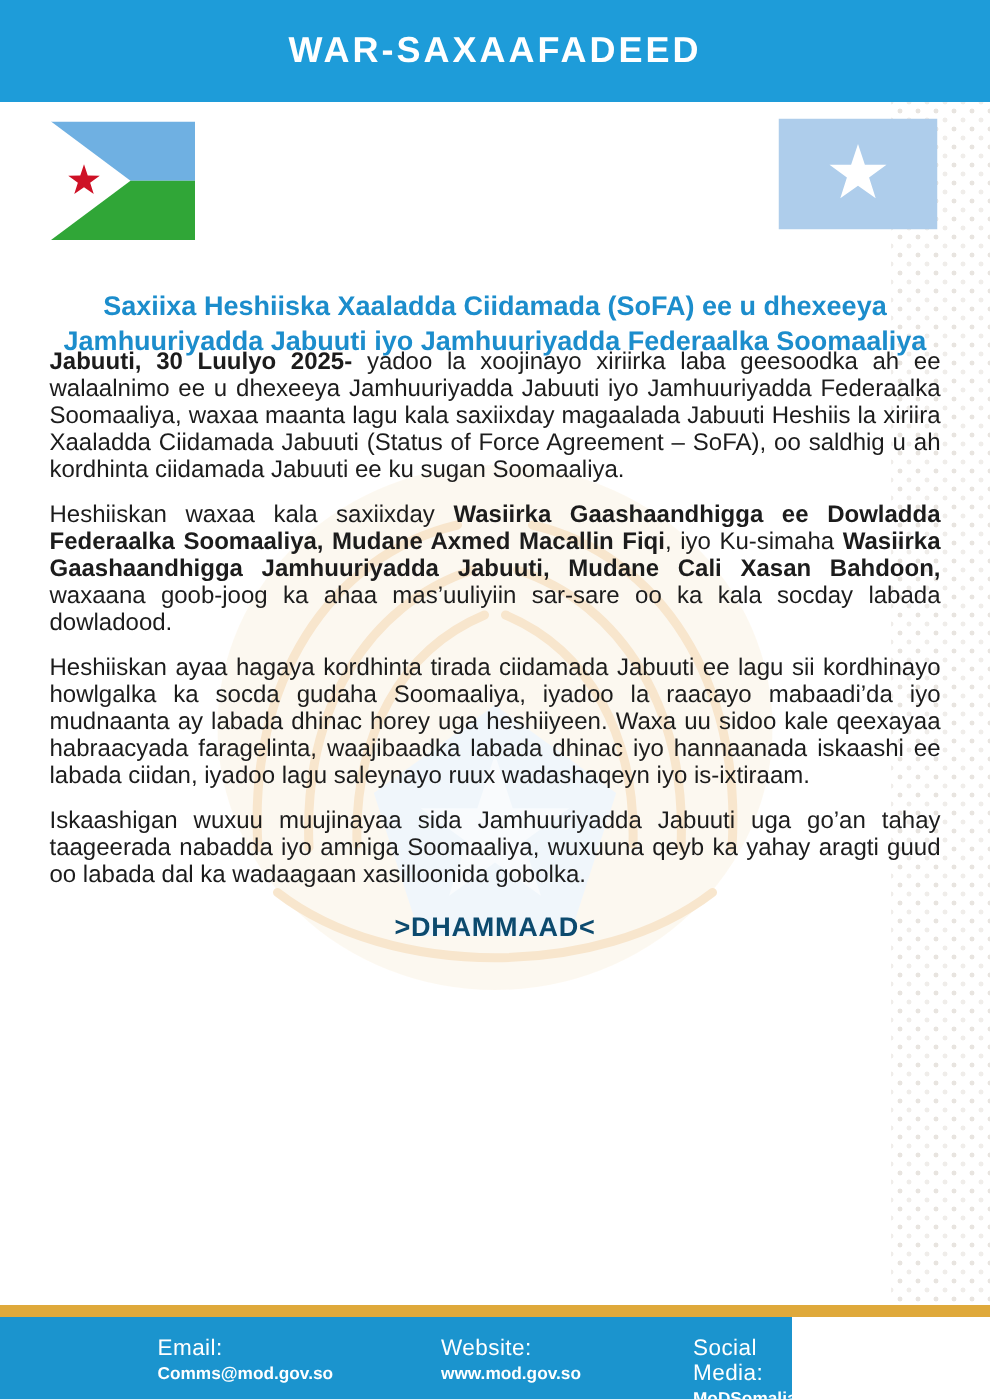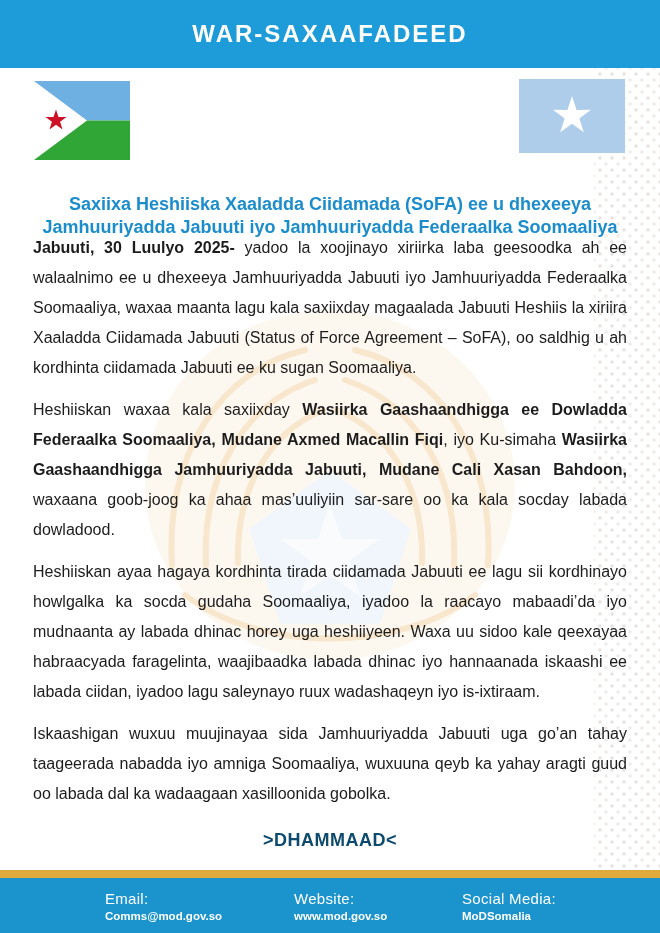--- a/index.html
+++ b/index.html
@@ -31,30 +31,30 @@
   .dj-green { fill:var(--djibouti-green,#30A637); }
   .dj-star { fill:var(--djibouti-star-red,#CE1126); }
   .so-field { fill:var(--somalia-blue,#AECDEB); }
 
   
   .doc-title { position:absolute; top:176px; left:0; width:660px; text-align:center; z-index:1;
                color:var(--title-blue,#1C8DCC); font-size:18px; line-height:23px; font-weight:bold;margin-top:17px; }
 
   
   .body-text { position:absolute; top:233px; left:33px; width:594px; z-index:1;
-               font-size:16px; line-height:30px; color:var(--body-text,#1C1C1C); text-align:justify; }
+               font-size:16px; line-height:18px; color:var(--body-text,#1C1C1C); text-align:justify; }
   .body-text p { margin-bottom:12px; }
   .body-text b { font-weight:bold; }
   .end-mark { text-align:center; font-weight:bold; font-size:18px; color:#0c4a6e;
               margin-top:16px; letter-spacing:0.5px; }
 
   
   .gold-bar { position:absolute; top:870px; left:0; width:660px; height:8px;
               background:var(--footer-gold,#DFA93B); z-index:3; }
-  .footer-blue { position:absolute; top:878px; left:0; width:660px; height:55px;
+  .footer-blue { position:absolute; top:878px; left:0; width:528px; height:55px;
                  background:var(--footer-blue,#1B94CE); z-index:3; }
   .fcol { position:absolute; color:#ffffff; top:12px; }
   .fcol .flabel { font-size:15px; font-weight:400; margin-bottom:3px; letter-spacing:0.3px; }
   .fcol .fvalue { font-size:11.5px; font-weight:bold; }
   .fcol-email  { left:105px; }
   .fcol-web    { left:294px; text-align:left; }
   .fcol-social { left:462px; }
 </style>
 </head>
 <body>

